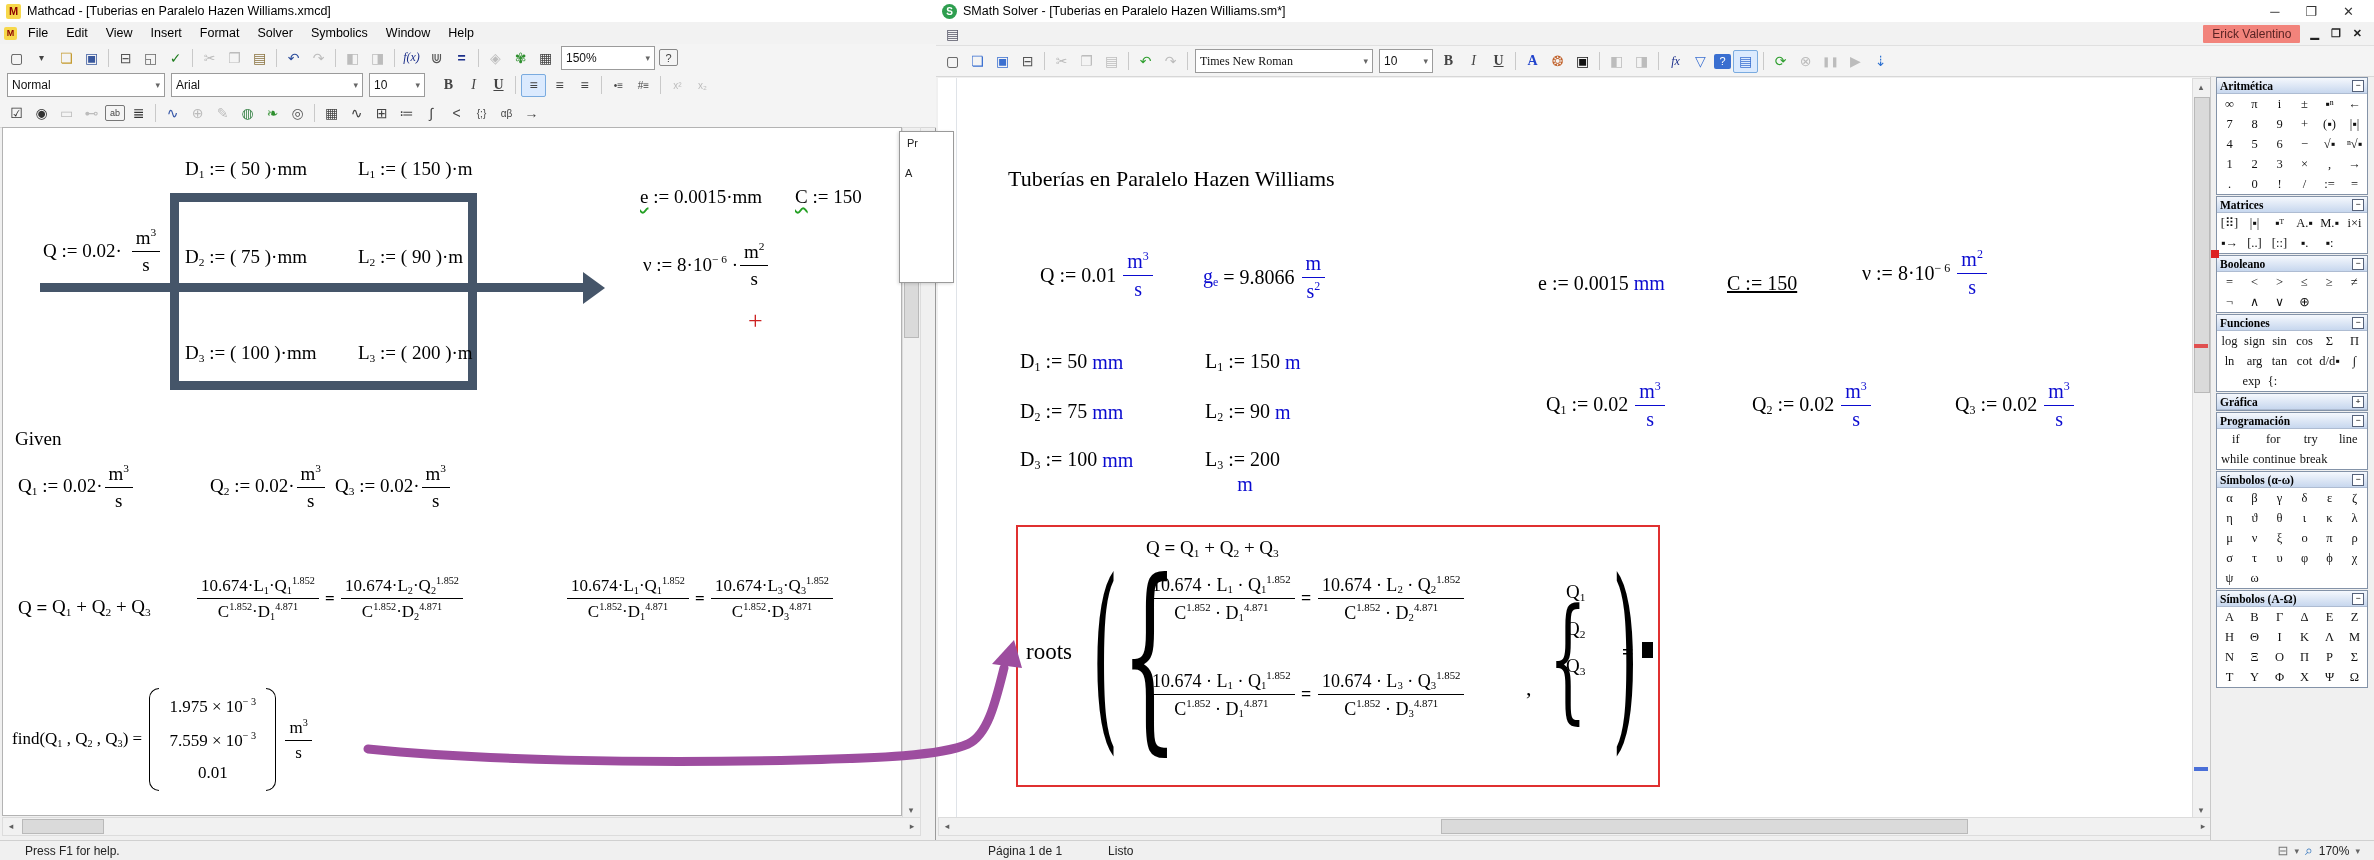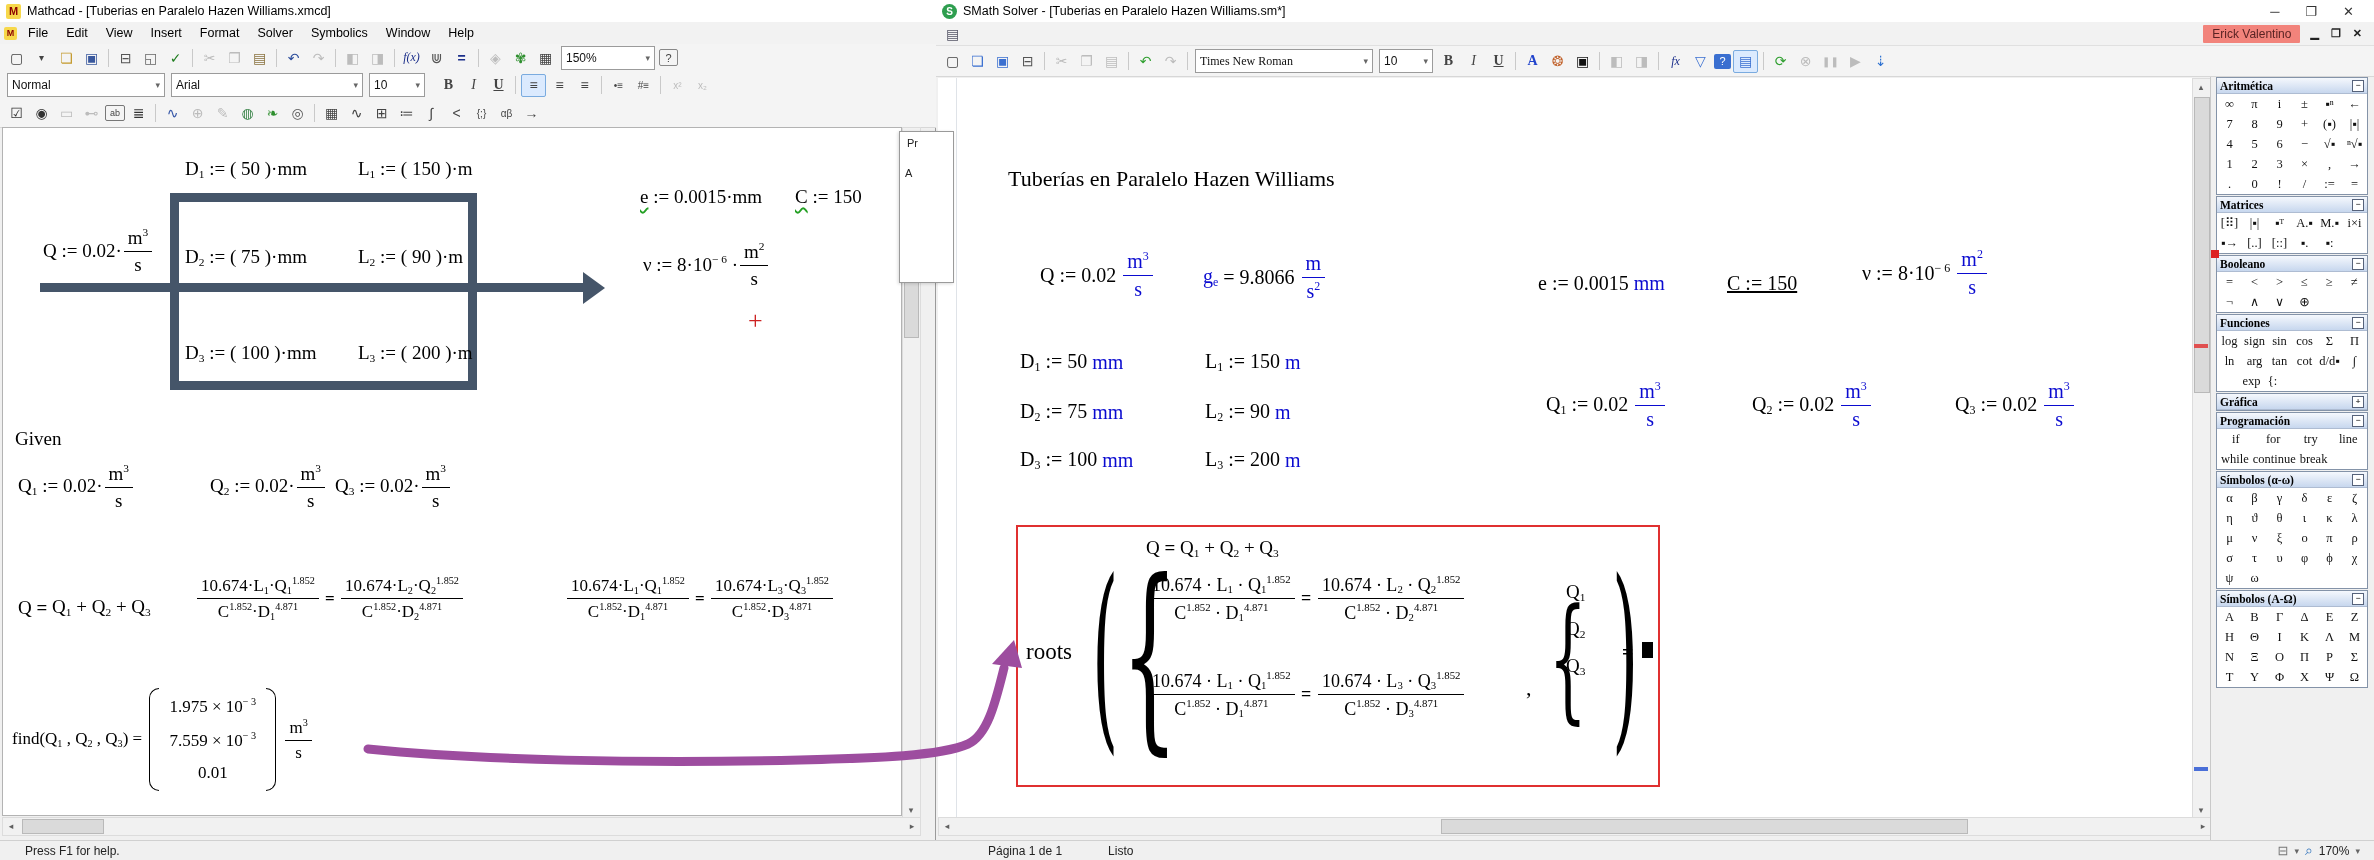--- a/index.html
+++ b/index.html
@@ -213,21 +213,21 @@
 <div class="abs" id="mc-ws" style="left:2px;top:127px;width:900px;height:689px;background:#fff;border:1px solid #b3b3b3;box-sizing:border-box"></div>
 
 <div class="abs slate" style="left:40px;top:283px;width:437px;height:9px"></div>
 <div class="abs slate" style="left:477px;top:283px;width:106px;height:9px"></div>
 <div class="abs" id="flow-head" style="left:583px;top:272px"></div>
 <div class="abs" id="pipe-rect" style="left:170px;top:193px;width:307px;height:197px"></div>
 
 <div class="abs" id="mc-content" style="left:0;top:0">
     <div class="mr" style="left: 185px; top: 158px; font-size: 19px;"><span class="mt">D<sub>1</sub> := ( 50 )·mm</span></div>
     <div class="mr" style="left: 358px; top: 158px; font-size: 19px;"><span class="mt">L<sub>1</sub> := ( 150 )·m</span></div>
-    <div class="mr" style="left: 43px; top: 226px; font-size: 19px;"><span class="mt">Q := 0.02·</span><span class="frac"><span class="num">m<sup>3</sup></span><span class="den">s</span></span></div>
+    <div class="mr" style="left: 43px; top: 226px; font-size: 19px; gap: 8px;"><span class="mt">Q := 0.02·</span><span class="frac"><span class="num">m<sup>3</sup></span><span class="den">s</span></span></div>
     <div class="mr" style="left: 185px; top: 246px; font-size: 19px;"><span class="mt">D<sub>2</sub> := ( 75 )·mm</span></div>
     <div class="mr" style="left: 358px; top: 246px; font-size: 19px;"><span class="mt">L<sub>2</sub> := ( 90 )·m</span></div>
     <div class="mr" style="left: 185px; top: 342px; font-size: 19px;"><span class="mt">D<sub>3</sub> := ( 100 )·mm</span></div>
     <div class="mr" style="left: 358px; top: 342px; font-size: 19px;"><span class="mt">L<sub>3</sub> := ( 200 )·m</span></div>
     <div class="mr" style="left: 640px; top: 186px; font-size: 19px;"><span class="mt sq">e</span><span class="mt"> := 0.0015·mm</span></div>
     <div class="mr" style="left: 795px; top: 186px; font-size: 19px;"><span class="mt sq">C</span><span class="mt"> := 150</span></div>
     <div class="mr" style="left: 643px; top: 240px; font-size: 19px;"><span class="mt">ν := 8·10<sup>− 6</sup> ·</span><span class="frac"><span class="num">m<sup>2</sup></span><span class="den">s</span></span></div>
     <div class="mr red" style="left: 748px; top: 306px; font-size: 26px;"><span class="mt">+</span></div>
     <div class="mr" style="left: 15px; top: 428px; font-size: 19px;"><span class="mt">Given</span></div>
     <div class="mr" style="left: 18px; top: 462px; font-size: 19px;"><span class="mt">Q<sub>1</sub> := 0.02·</span><span class="frac"><span class="num">m<sup>3</sup></span><span class="den">s</span></span></div>
@@ -328,31 +328,31 @@
       <span class="tbi dis">▶</span>
       <span class="tbi" style="color: rgb(42, 111, 208);">⇣</span>
     </span>
 </div>
 
 <div class="abs" style="left:938px;top:78px;width:1254px;height:739px;background:#fff"></div>
 <div class="abs" style="left:956px;top:78px;width:1px;height:739px;background:#dfe3e8"></div>
 
 <div class="abs" id="sm-content" style="left:0;top:0">
     <div class="mr" style="left: 1008px; top: 166px; font-size: 22px;"><span class="mt">Tuberías en Paralelo Hazen Williams</span></div>
-    <div class="mr" style="left: 1040px; top: 250px; font-size: 20px;"><span class="mt">Q := 0.02 </span><span class="frac u"><span class="num">m<sup>3</sup></span><span class="den">s</span></span></div>
+    <div class="mr" style="left: 1040px; top: 250px; font-size: 20px;"><span class="mt">Q := 0.01 </span><span class="frac u"><span class="num">m<sup>3</sup></span><span class="den">s</span></span></div>
     <div class="mr" style="left: 1203px; top: 252px; font-size: 20px;"><span class="mt u">g<sub>e</sub></span><span class="mt"> = 9.8066 </span><span class="frac u"><span class="num">m</span><span class="den">s<sup>2</sup></span></span></div>
     <div class="mr" style="left: 1538px; top: 272px; font-size: 20px;"><span class="mt">e := 0.0015 </span><span class="mt u">mm</span></div>
     <div class="mr" style="left: 1727px; top: 272px; font-size: 20px; text-decoration: underline;"><span class="mt">C := 150</span></div>
     <div class="mr" style="left: 1862px; top: 248px; font-size: 20px;"><span class="mt">ν := 8·10<sup>− 6</sup> </span><span class="frac u"><span class="num">m<sup>2</sup></span><span class="den">s</span></span></div>
     <div class="mr" style="left: 1020px; top: 350px; font-size: 20px;"><span class="mt">D<sub>1</sub> := 50 </span><span class="mt u">mm</span></div>
     <div class="mr" style="left: 1205px; top: 350px; font-size: 20px;"><span class="mt">L<sub>1</sub> := 150 </span><span class="mt u">m</span></div>
     <div class="mr" style="left: 1020px; top: 400px; font-size: 20px;"><span class="mt">D<sub>2</sub> := 75 </span><span class="mt u">mm</span></div>
     <div class="mr" style="left: 1205px; top: 400px; font-size: 20px;"><span class="mt">L<sub>2</sub> := 90 </span><span class="mt u">m</span></div>
     <div class="mr" style="left: 1020px; top: 448px; font-size: 20px;"><span class="mt">D<sub>3</sub> := 100 </span><span class="mt u">mm</span></div>
-    <div class="mr" style="left: 1205px; top: 448px; font-size: 20px;"><span class="mt">L<sub>3</sub> := 200 </span><span class="mt u">m</span></div>
+    <div class="mr" style="left: 1205px; top: 448px; font-size: 20px; flex-direction: column;"><span class="mt">L<sub>3</sub> := 200 </span><span class="mt u">m</span></div>
     <div class="mr" style="left: 1546px; top: 380px; font-size: 20px;"><span class="mt">Q<sub>1</sub> := 0.02 </span><span class="frac u"><span class="num">m<sup>3</sup></span><span class="den">s</span></span></div>
     <div class="mr" style="left: 1752px; top: 380px; font-size: 20px;"><span class="mt">Q<sub>2</sub> := 0.02 </span><span class="frac u"><span class="num">m<sup>3</sup></span><span class="den">s</span></span></div>
     <div class="mr" style="left: 1955px; top: 380px; font-size: 20px;"><span class="mt">Q<sub>3</sub> := 0.02 </span><span class="frac u"><span class="num">m<sup>3</sup></span><span class="den">s</span></span></div>
   </div>
 
 <div id="roots-box">
   <span id="rb-label">roots</span>
   <span class="bigp" id="rb-lparen">(</span>
   <span class="bigp" id="rb-lbrace">{</span>
   <div class="rb-row" id="rb-eq1"><span class="mt">Q </span><span class="mt beq">=</span><span class="mt"> Q<sub>1</sub> + Q<sub>2</sub> + Q<sub>3</sub></span></div>

